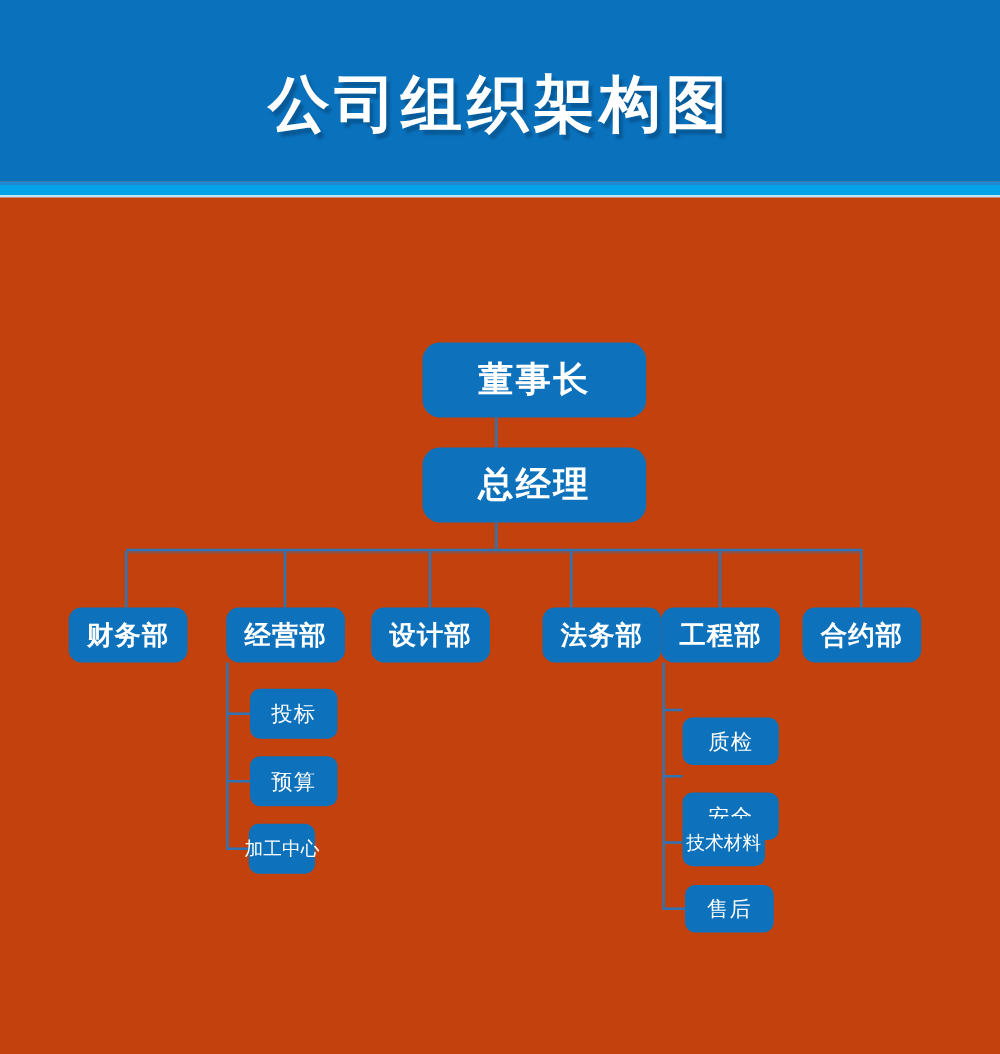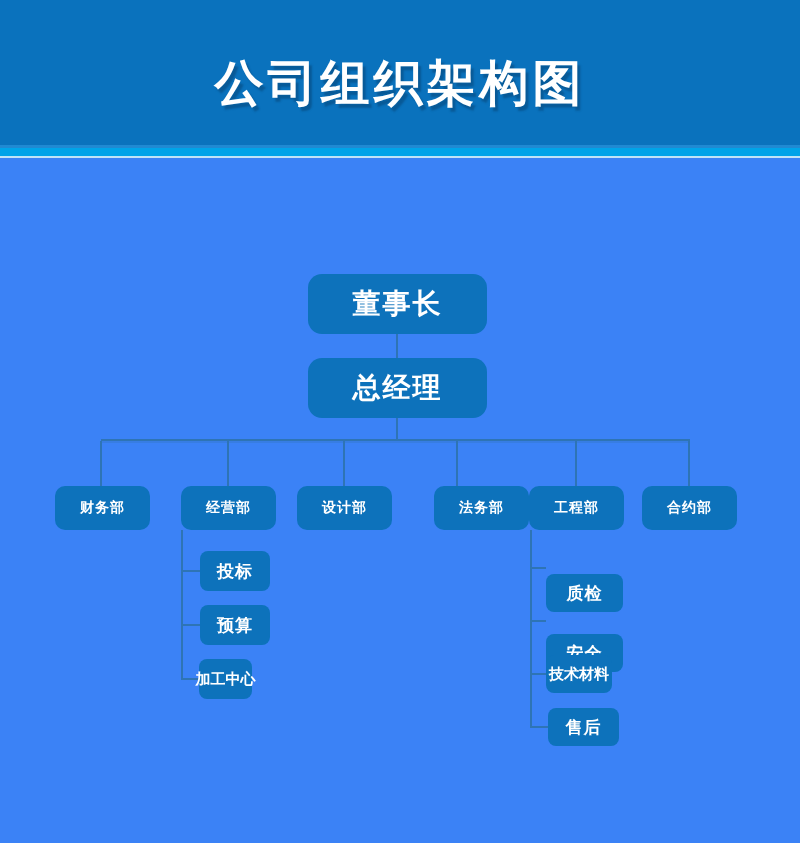--- a/index.html
+++ b/index.html
@@ -10,21 +10,21 @@
     --text: #ffffff;
   }
   * { margin: 0; padding: 0; box-sizing: border-box; }
   html, body { background: #ffffff; }
   body { font-family: "Liberation Sans", "DejaVu Sans", sans-serif; }
 
   .canvas {
     position: relative;
     width: 800px;
     height: 843px;
-    background: #3b82f6;
+    background: #c2410c;
     overflow: hidden;
   }
 
   
   .header {
     position: absolute;
     left: 0; top: 0;
     width: 800px; height: 145px;
     background: var(--header-bg);
     display: flex;
@@ -47,23 +47,23 @@
   
   .node {
     position: absolute;
     background: var(--node-bg);
     color: var(--text);
     display: flex;
     align-items: center;
     justify-content: center;
     white-space: nowrap;
   }
-  .lvl1 { width: 179px; height: 60px; border-radius: 14px; font-size: 28px; font-weight: bold; letter-spacing: 2px; }
-  .dept { width: 95px;  height: 44px; border-radius: 10px; font-size: 14px; font-weight: bold; letter-spacing: 1px; }
-  .sub  { height: 40px; border-radius: 8px;  font-size: 17px; font-weight: bold; letter-spacing: 1px; }
+  .lvl1 { width: 179px; height: 60px; border-radius: 14px; font-size: 28px; font-weight: bold; letter-spacing: 2px; margin-left: 30px; }
+  .dept { width: 95px;  height: 44px; border-radius: 10px; font-size: 21px; font-weight: bold; letter-spacing: 1px; }
+  .sub  { height: 40px; border-radius: 8px;  font-size: 17px; font-weight: normal; letter-spacing: 1px; }
   .sub.small { font-size: 15px; letter-spacing: 0; }
 
   
   .vline { position: absolute; width: 2px; background: var(--connector); }
   .hline { position: absolute; height: 2px; background: var(--connector); box-shadow: 0 2px 0 rgba(46, 116, 181, 0.30); }
   .stub  { position: absolute; height: 2px; background: var(--connector); }
 </style>
 </head>
 <body>
 

